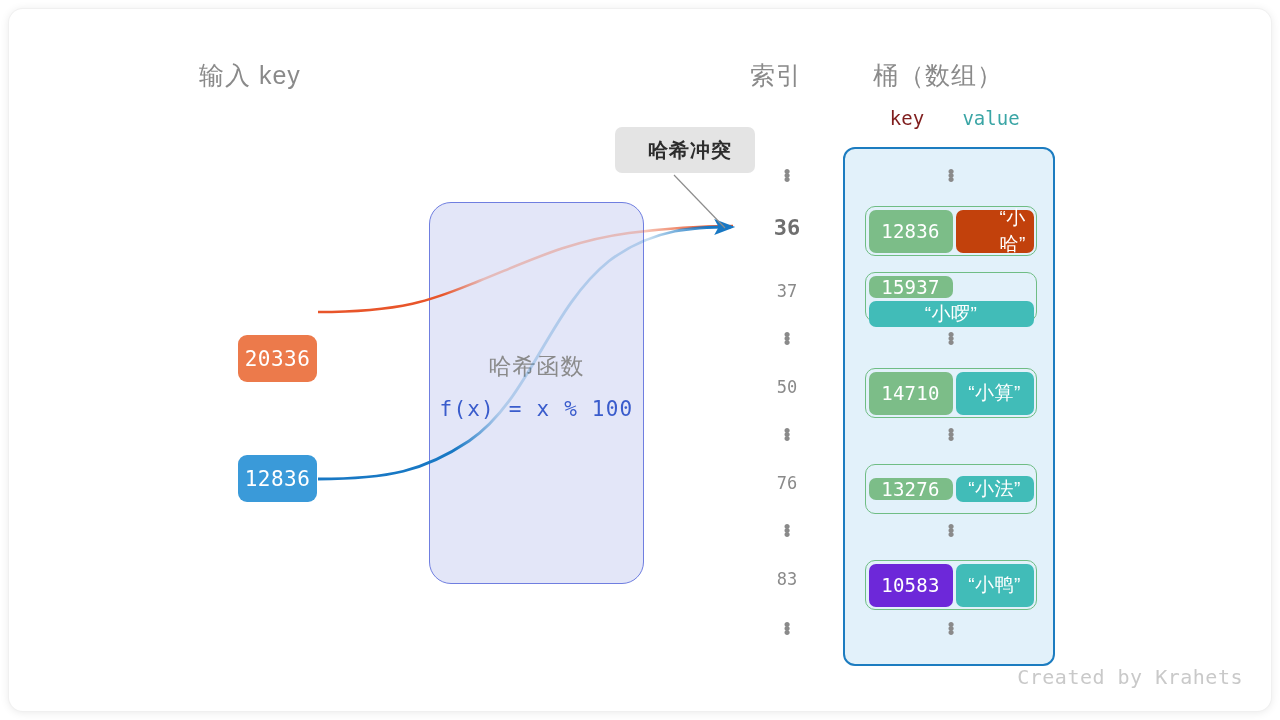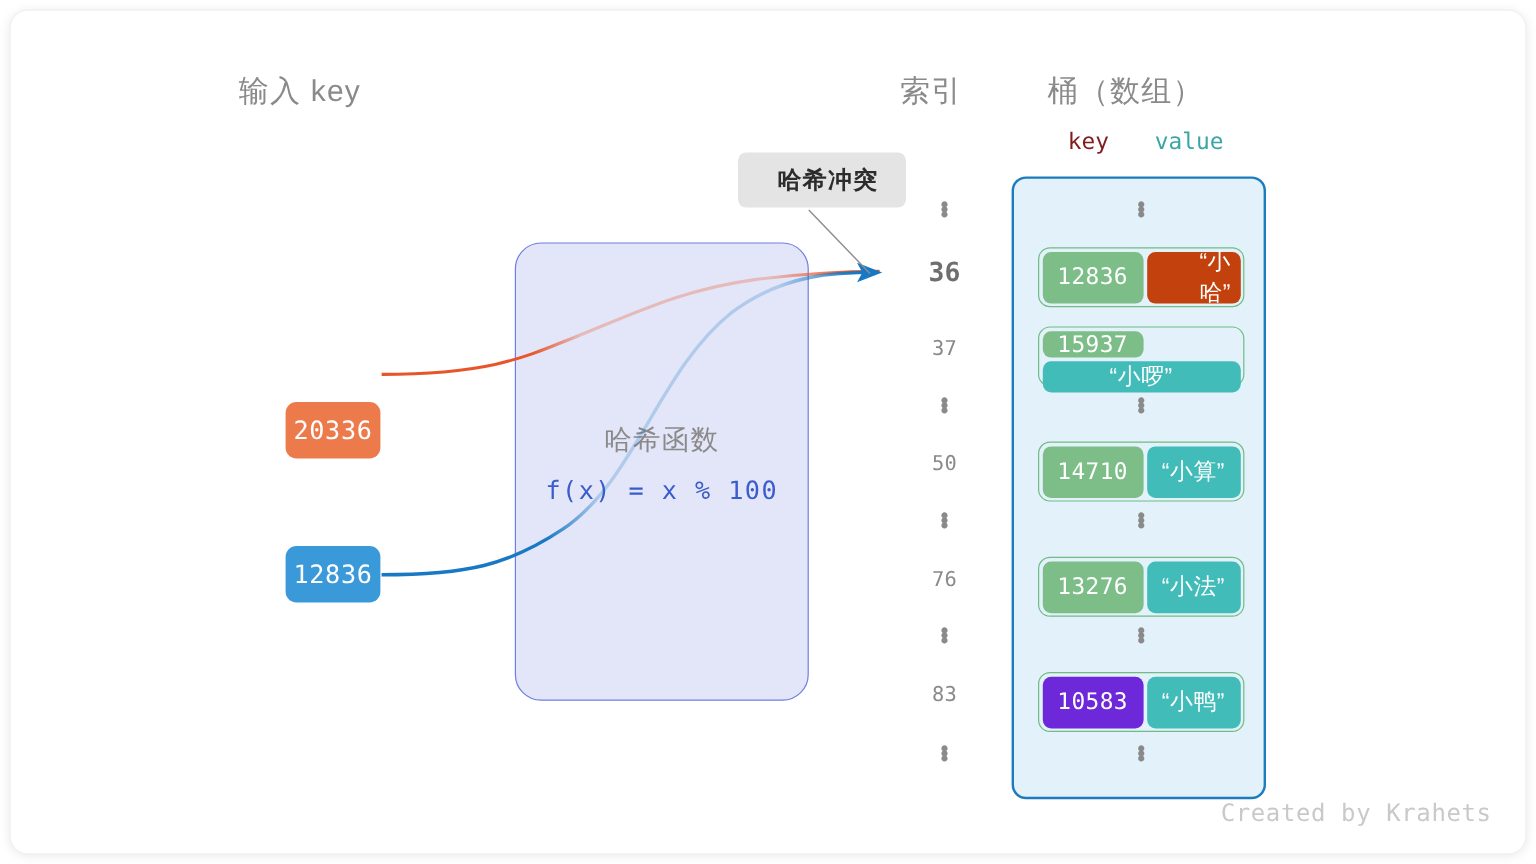--- a/index.html
+++ b/index.html
@@ -59,21 +59,21 @@
     letter-spacing: 0.5px;
   }
   #chip-20336 { left: 229px; top: 280px; background: #ec7a4b; margin-top: 46px; }
   #chip-12836 { left: 229px; top: 446px; background: #3a9ad9; }
 
   
   #hash-box {
     position: absolute;
     left: 420px;
     top: 193px;
-    width: 245px;
+    width: 215px;
     height: 382px;
     background: #e3e6f8;
     border: 1.6px solid #6f7ee0;
     border-radius: 22px;
     box-sizing: border-box;
   }
   #hash-title {
     position: absolute;
     left: 0;
     right: 0;
@@ -311,21 +311,21 @@
         </div>
         <div class="pair" style="top: 219px;">
           <div class="k" style="background: rgb(124, 189, 136);">14710</div>
           <div class="v" style="background: rgb(65, 188, 184);">“小算”</div>
         </div>
         <div class="bdots" style="top: 280px;">
           <span>•</span>
           <span>•</span>
           <span>•</span>
         </div>
-        <div class="pair" style="top: 315px;">
+        <div class="pair" style="top: 315px; align-items: center;">
           <div class="k" style="background: rgb(124, 189, 136);">13276</div>
           <div class="v" style="background: rgb(65, 188, 184);">“小法”</div>
         </div>
         <div class="bdots" style="top: 376px;">
           <span>•</span>
           <span>•</span>
           <span>•</span>
         </div>
         <div class="pair" style="top: 411px;">
           <div class="k" style="background: #6d28d9;">10583</div>

